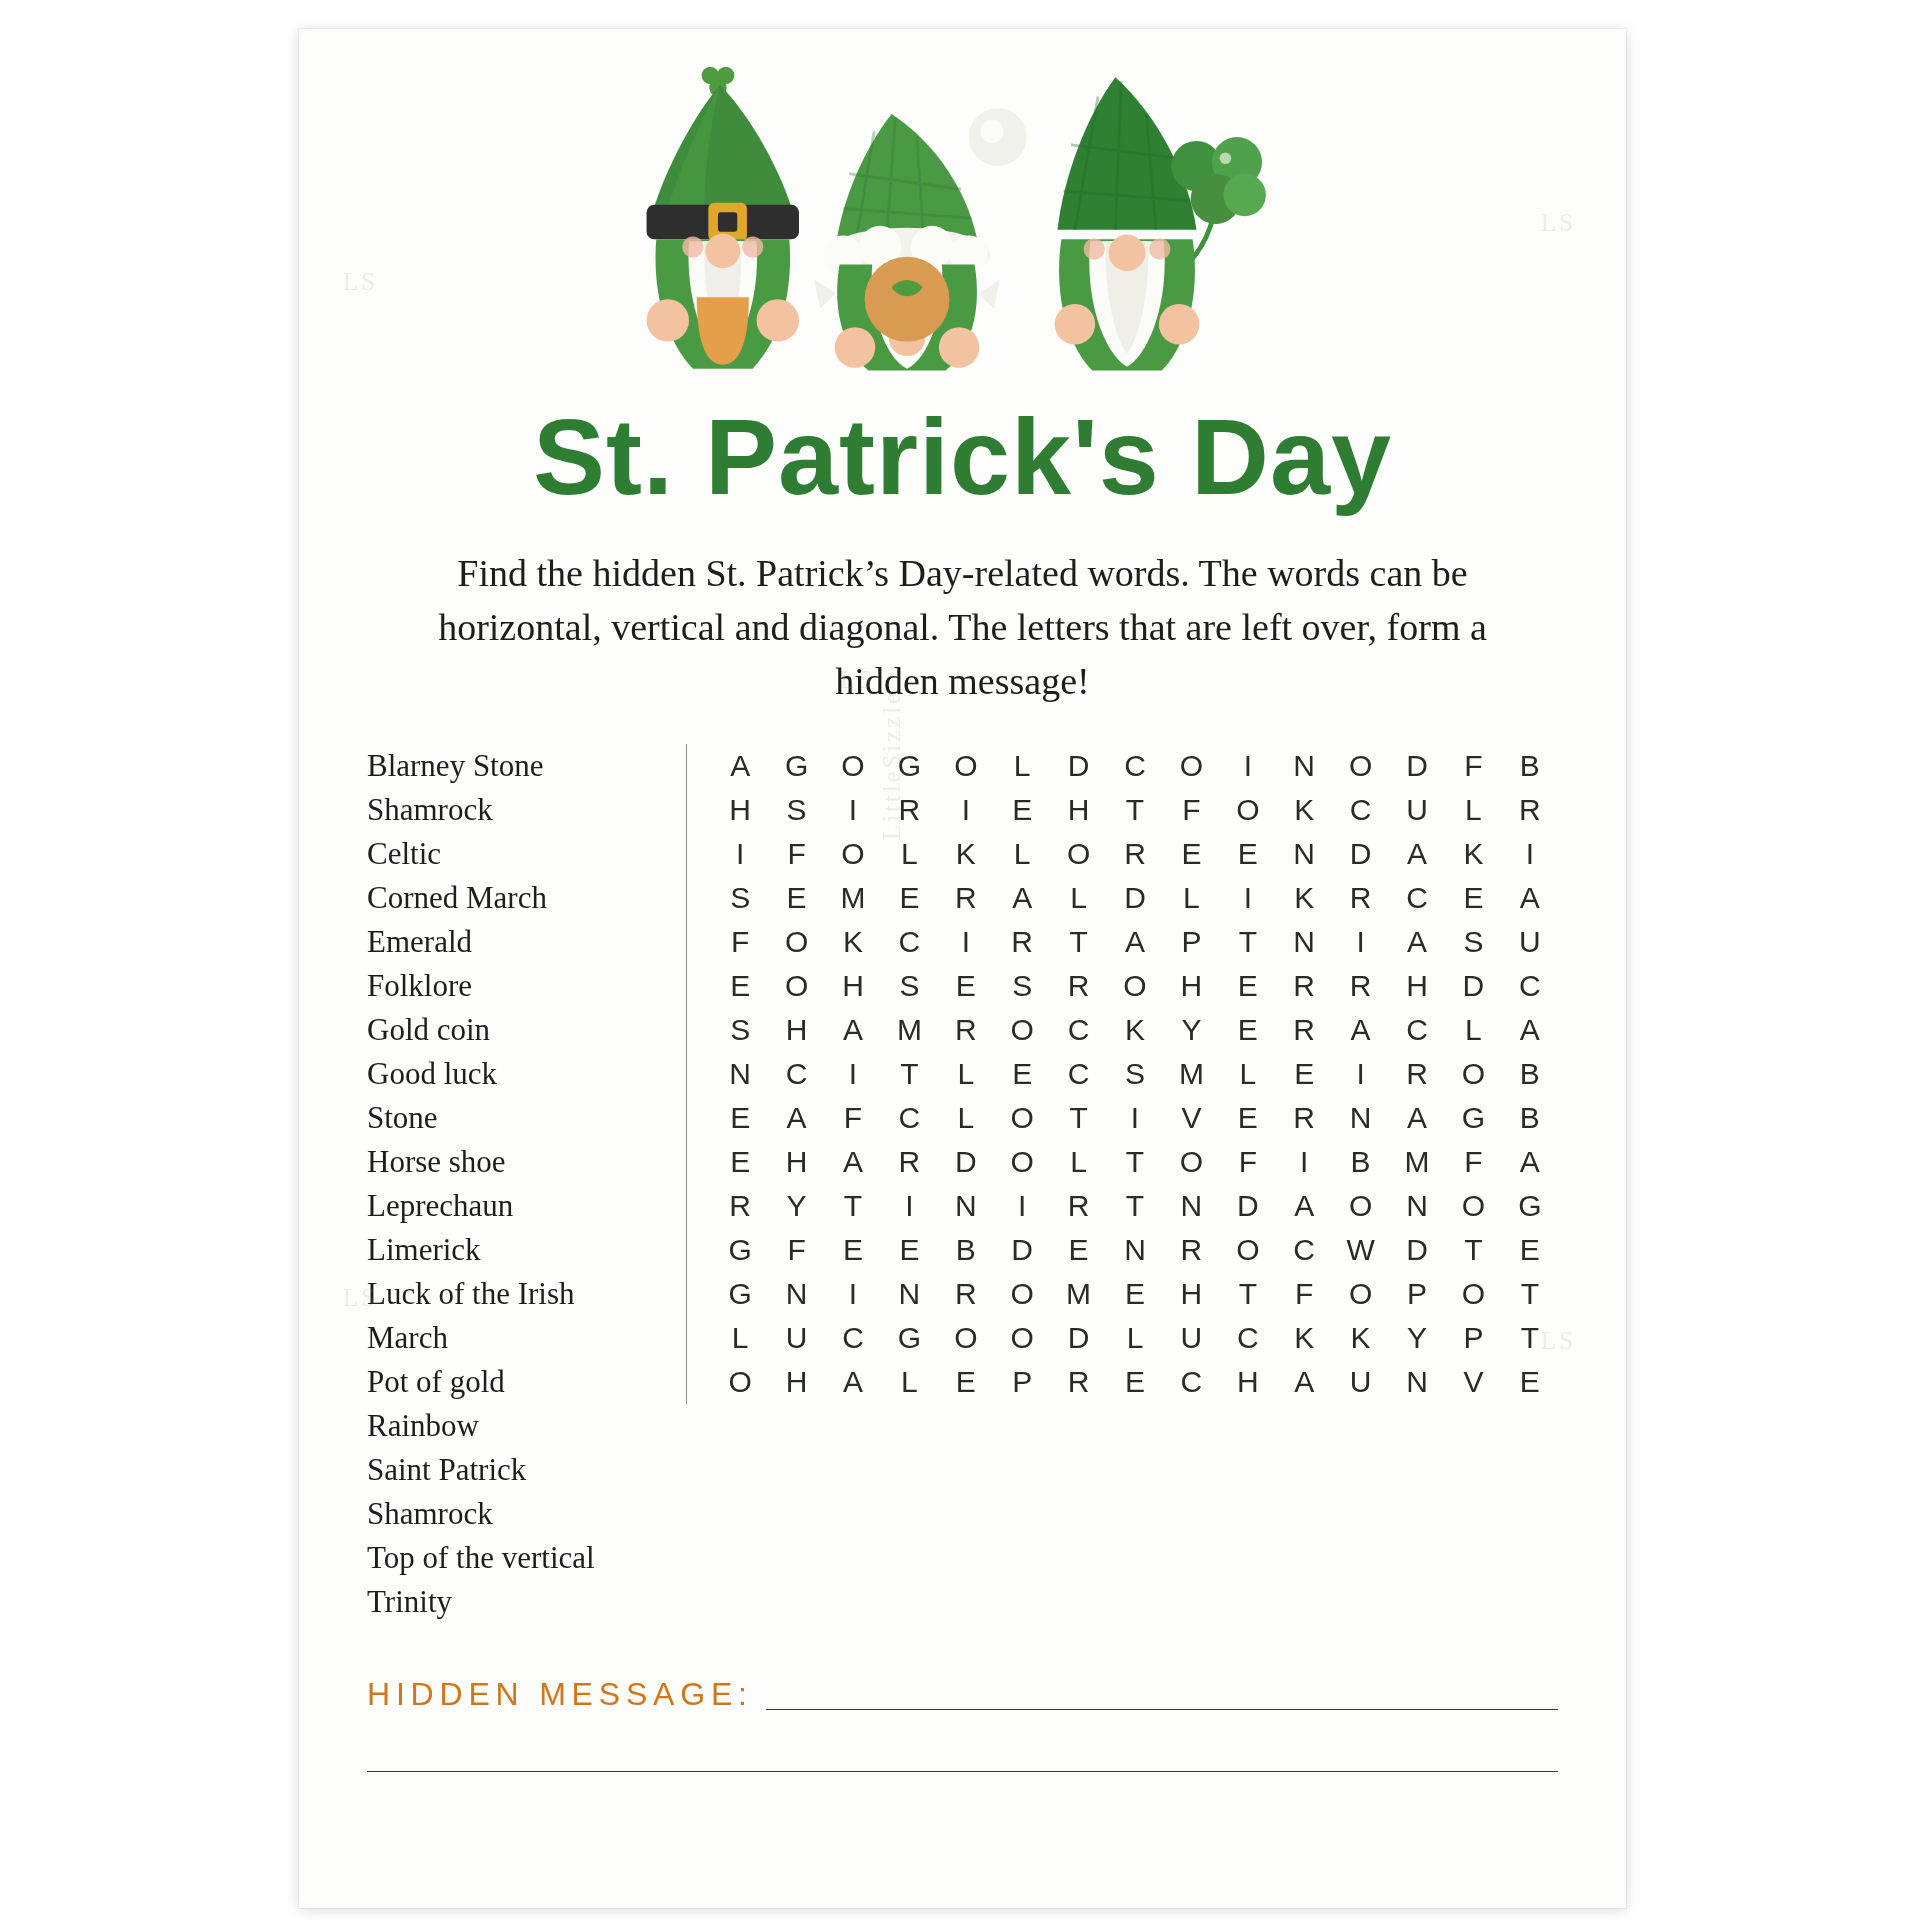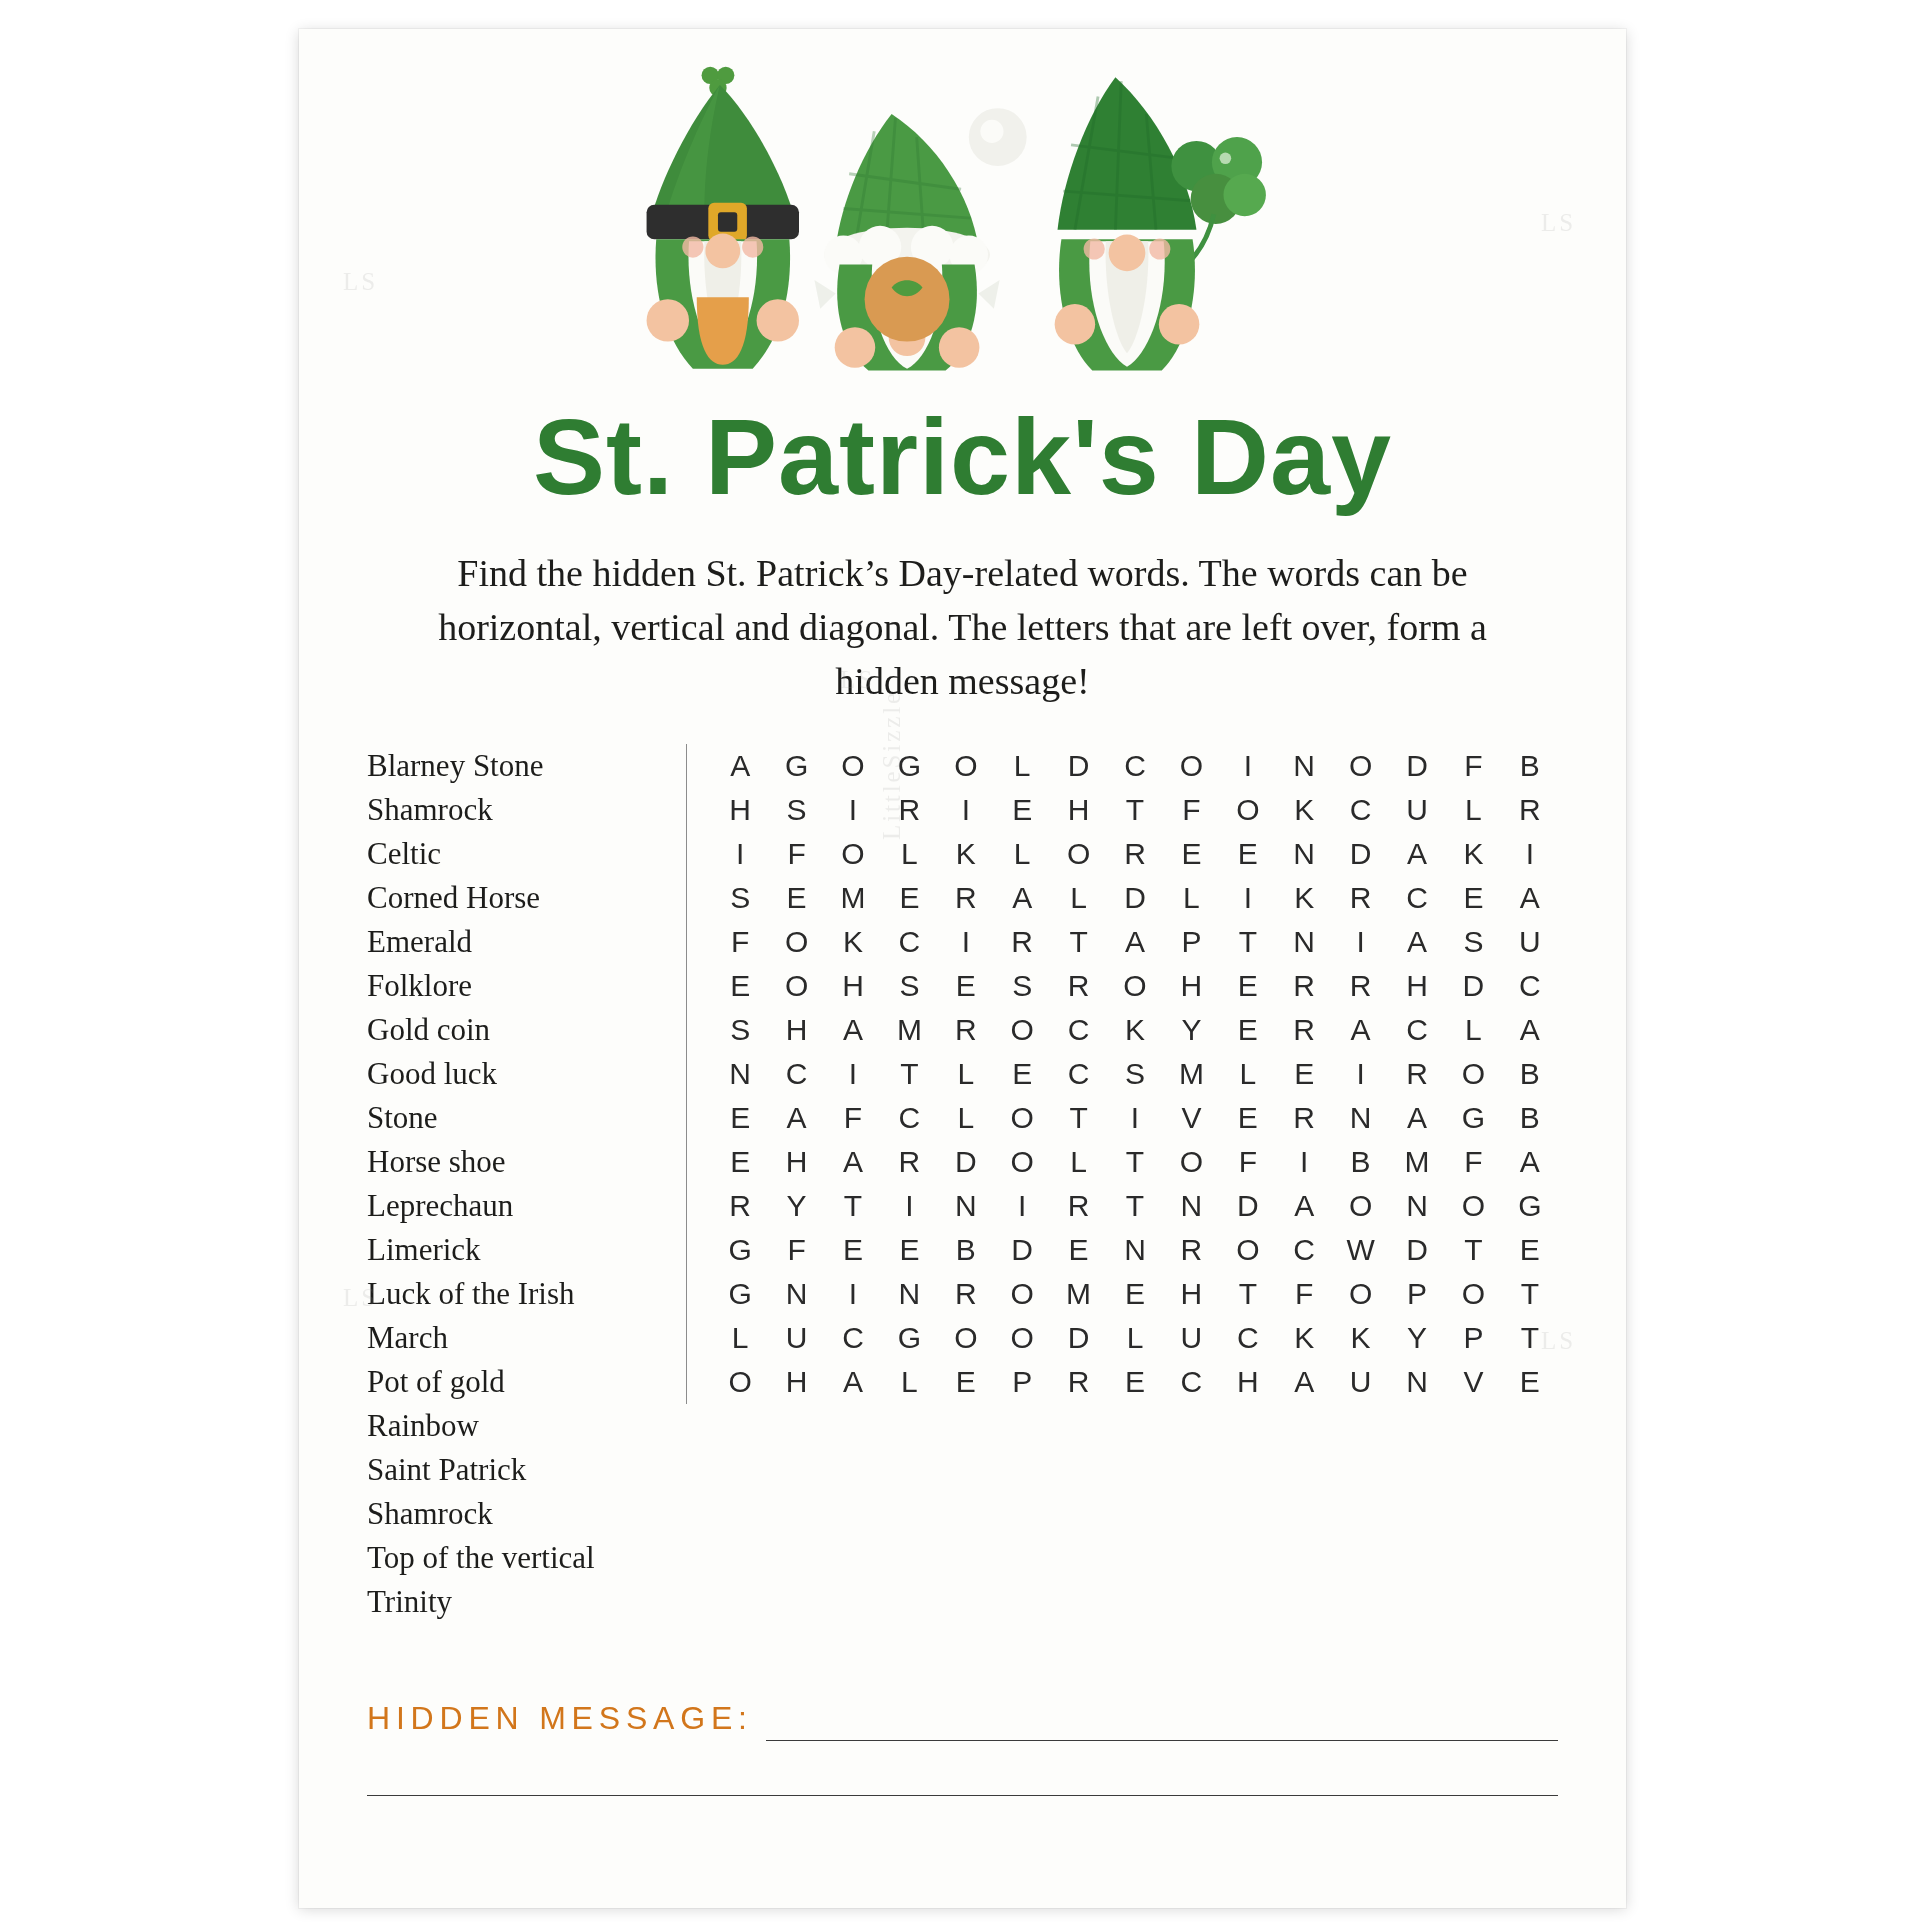--- a/index.html
+++ b/index.html
@@ -122,22 +122,21 @@
     line-height: 44px;
     text-align: center;
     font-family: "Liberation Sans", sans-serif;
     font-size: 30px;
     color: #2a2a2a;
   }
 
   
   .hidden-row {
     display: flex;
-    align-items: flex-end;
-    margin-top: 76px;
+    margin-top: 52px;
   }
   .hidden-label {
     color: #d2761b;
     font-family: "Liberation Sans", sans-serif;
     font-size: 32px;
     letter-spacing: 5.8px;
     white-space: nowrap;
     padding-bottom: 3.9px;
   }
   .rule {
@@ -267,21 +266,21 @@
       </div>
 
       <div class="title">St. Patrick's Day</div>
       <div class="instructions">Find the hidden St. Patrick’s Day-related words. The words can be horizontal, vertical and diagonal. The letters that are left over, form a hidden message!</div>
 
       <div class="puzzle">
         <div class="wordlist">
             <div>Blarney Stone</div>
             <div>Shamrock</div>
             <div>Celtic</div>
-            <div>Corned Horse</div>
+            <div>Corned March</div>
             <div>Emerald</div>
             <div>Folklore</div>
             <div>Gold coin</div>
             <div>Good luck</div>
             <div>Stone</div>
             <div>Horse shoe</div>
             <div>Leprechaun</div>
             <div>Limerick</div>
             <div>Luck of the Irish</div>
             <div>March</div>

